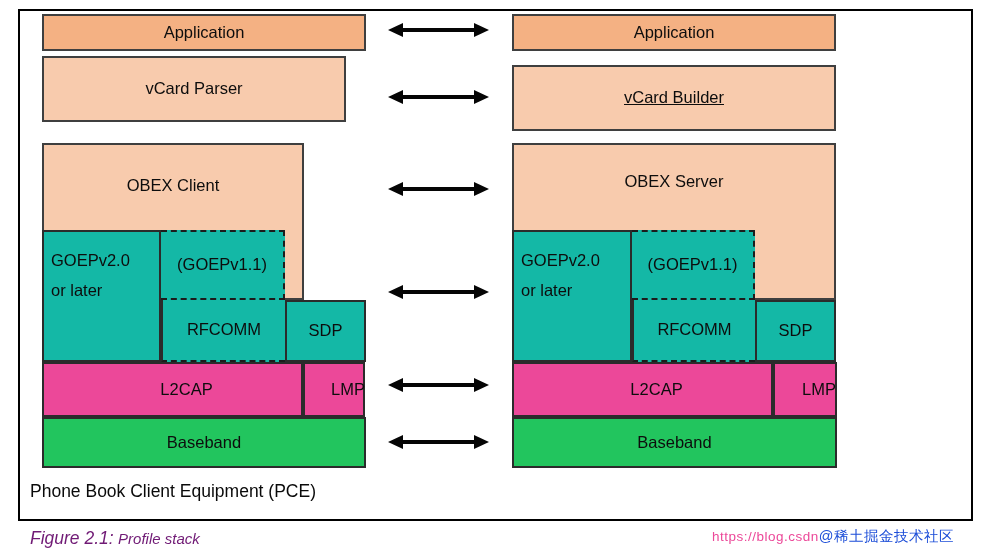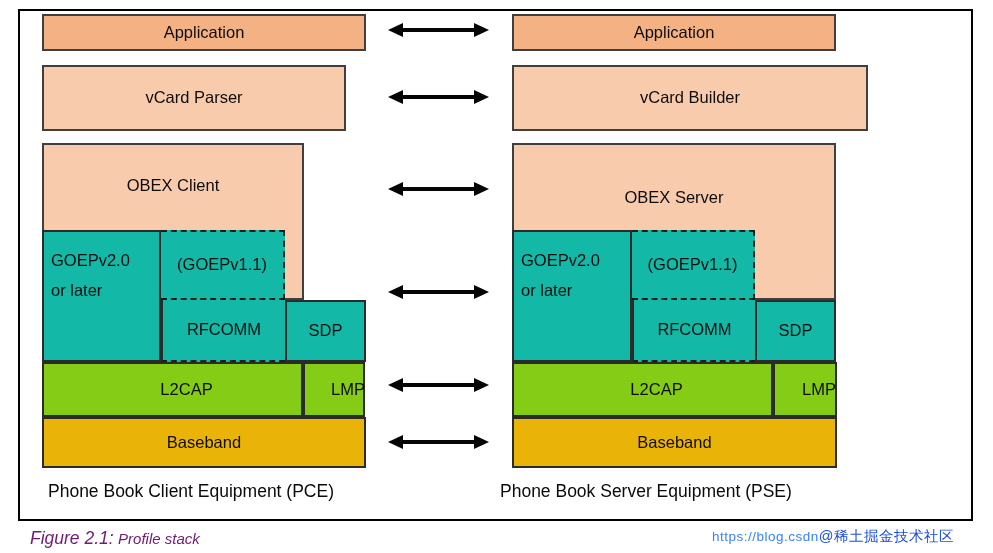--- a/index.html
+++ b/index.html
@@ -14,69 +14,69 @@
   .bx{
     position:absolute;box-sizing:border-box;
     display:flex;align-items:center;justify-content:center;
     font-size:16.5px;color:#0d0d0d;border:2px solid #3f3f3f;
     line-height:1.2;white-space:nowrap;
   }
   
   .orange-dark{background:#F4B183;}
   .orange-light{background:#F8CBAD;}
   .gray-light{background:#14b8a6;border-color:#2b2b2b;}
-  .gray-mid{background:#84cc16;border-color:#2b2b2b;padding-left:28px;}
-  .gray-dark{background:#eab308;border-color:#2b2b2b;}
+  .gray-mid{background:#ec4899;border-color:#2b2b2b;padding-left:28px;}
+  .gray-dark{background:#22c55e;border-color:#2b2b2b;}
 
   
   .app-l   {left:42px;top:14px;width:324px;height:37px;}
-  .vcard-l {left:42px;top:65px;width:304px;height:66px;}
+  .vcard-l {left:42px;top:56px;width:304px;height:66px;}
   .obex-l  {left:42px;top:143px;width:262px;height:157px;align-items:flex-start;padding-top:31px;}
   .goep2-l {left:42px;top:230px;width:119px;height:132px;flex-direction:column;align-items:flex-start;justify-content:flex-start;padding:14px 0 0 7px;line-height:1.8;}
   .goep1-l {left:161px;top:230px;width:124px;height:70px;border:none;border-top:2px dashed #1c1c1c;border-right:2px dashed #1c1c1c;border-bottom:2px dashed #1c1c1c;}
   .rfcomm-l{left:161px;top:300px;width:124px;height:62px;border:none;border-left:2px solid #2b2b2b;border-bottom:2px dashed #1c1c1c;}
   .sdp-l   {left:285px;top:300px;width:81px;height:62px;}
   .l2cap-l {left:42px;top:362px;width:261px;height:55px;}
   .lmp-l   {left:303px;top:362px;width:62px;height:55px;}
   .base-l  {left:42px;top:417px;width:324px;height:51px;}
 
   
   .app-r   {left:512px;top:14px;width:324px;height:37px;}
-  .vcard-r {left:512px;top:65px;width:356px;height:66px;}
-  .obex-r  {left:512px;top:143px;width:324px;height:157px;align-items:flex-start;padding-top:43px;}
+  .vcard-r {left:512px;top:65px;width:324px;height:66px;text-decoration:underline;}
+  .obex-r  {left:512px;top:143px;width:324px;height:157px;align-items:flex-start;padding-top:27px;}
   .goep2-r {left:512px;top:230px;width:120px;height:132px;flex-direction:column;align-items:flex-start;justify-content:flex-start;padding:14px 0 0 7px;line-height:1.8;}
   .goep1-r {left:632px;top:230px;width:123px;height:70px;border:none;border-top:2px dashed #1c1c1c;border-right:2px dashed #1c1c1c;border-bottom:2px dashed #1c1c1c;}
   .rfcomm-r{left:632px;top:300px;width:123px;height:62px;border:none;border-left:2px solid #2b2b2b;border-bottom:2px dashed #1c1c1c;}
   .sdp-r   {left:755px;top:300px;width:81px;height:62px;}
   .l2cap-r {left:512px;top:362px;width:261px;height:55px;}
   .lmp-r   {left:773px;top:362px;width:64px;height:55px;}
   .base-r  {left:512px;top:417px;width:325px;height:51px;}
 
   .eq-label{
     position:absolute;font-size:17.5px;color:#0a0a0a;white-space:nowrap;
   }
-  .eq-label-l{left:48px;top:481px;}
+  .eq-label-l{left:30px;top:481px;}
   .eq-label-r{left:500px;top:481px;}
 
   .arrow{position:absolute;left:388px;width:101px;height:16px;}
   .arrow svg{display:block;}
   .arrow-1{top:22px;} .arrow-2{top:89px;} .arrow-3{top:181px;}
   .arrow-4{top:284px;} .arrow-5{top:377px;} .arrow-6{top:434px;}
 
   .caption{
     position:absolute;left:30px;top:528px;font-style:italic;color:#701a75;white-space:nowrap;
   }
   .caption .cap-prefix{font-size:17.5px;}
   .caption .cap-title{font-size:15px;}
 
   .watermark{
     position:absolute;left:712px;top:527px;white-space:nowrap;
     font-size:13.5px;letter-spacing:0.5px;
   }
-  .watermark .wm-url{color:#3b82f6;}
+  .watermark .wm-url{color:#ec4899;}
   .watermark .wm-handle{color:#1d4ed8;font-size:14.5px;}
 </style>
 </head>
 <body>
 
 <div class="canvas">
   <div class="frame"></div>
 
   <div class="bx orange-dark app-l">Application</div>
   <div class="bx orange-light vcard-l">vCard Parser</div>
@@ -99,21 +99,20 @@
   <div class="bx gray-light goep2-r">
     <span>GOEPv2.0</span>
     <span>or later</span>
   </div>
   <div class="bx gray-light goep1-r">(GOEPv1.1)</div>
   <div class="bx gray-light rfcomm-r">RFCOMM</div>
   <div class="bx gray-light sdp-r">SDP</div>
   <div class="bx gray-mid l2cap-r">L2CAP</div>
   <div class="bx gray-mid lmp-r">LMP</div>
   <div class="bx gray-dark base-r">Baseband</div>
-  <div class="eq-label eq-label-r">Phone Book Server Equipment (PSE)</div>
 
   <div class="arrow arrow-1">
     <svg width="101" height="16" viewBox="0 0 101 16">
       <line x1="12" y1="8" x2="89" y2="8" stroke="#050505" stroke-width="4"></line>
       <polygon points="0,8 15,1 15,15" fill="#050505"></polygon>
       <polygon points="101,8 86,1 86,15" fill="#050505"></polygon>
     </svg>
   </div>
   <div class="arrow arrow-2">
     <svg width="101" height="16" viewBox="0 0 101 16">

